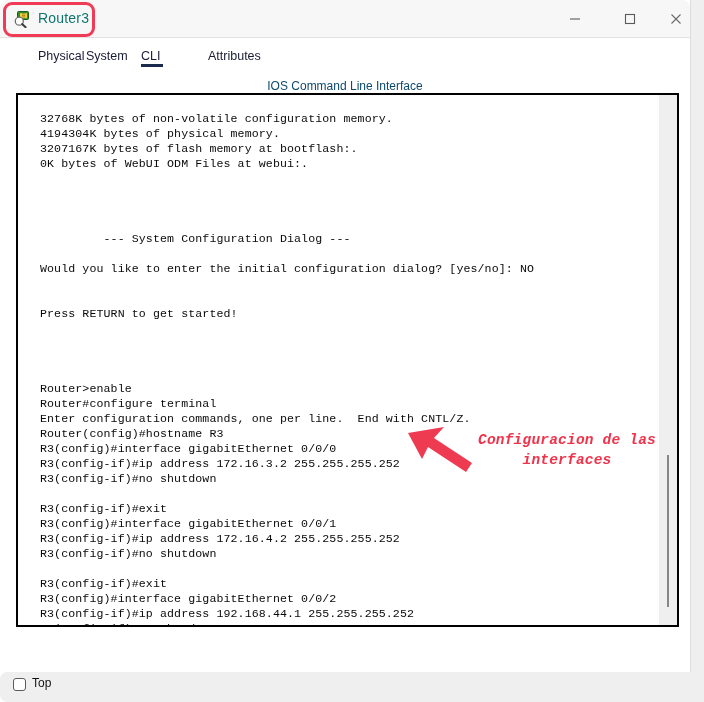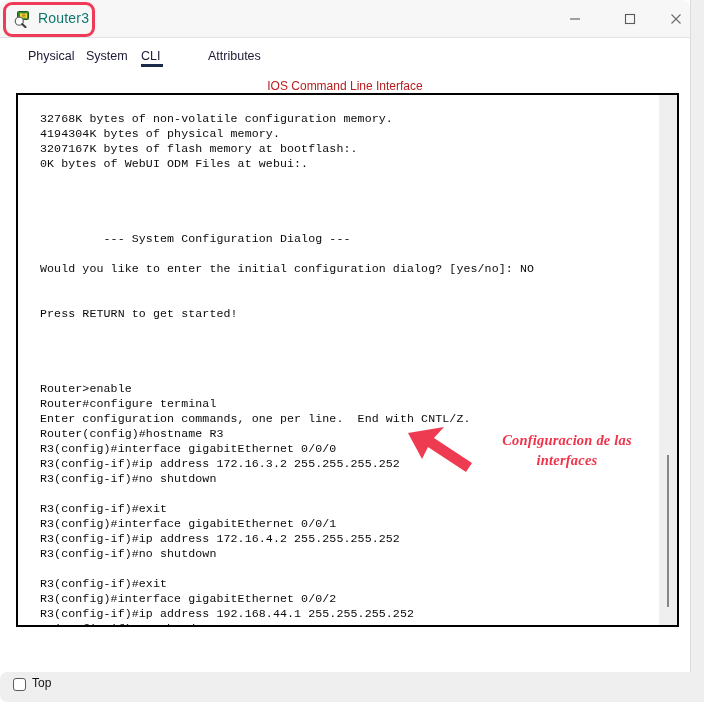--- a/index.html
+++ b/index.html
@@ -91,40 +91,40 @@
     white-space: nowrap;
   }
   .tab.active::after {
     content: "";
     position: absolute;
     left: 0; bottom: 5px;
     width: 100%;
     height: 3px;
     background: #1b2a4a;
   }
-  #tab-0 { left: 28px; text-align: center; }
+  #tab-0 { left: 38px; text-align: center; }
   #tab-1 { left: 86px; }
   #tab-2 { left: 141px; width: 22px; }
   #tab-3 { left: 180px; margin-left: 28px; }
 
   
   #content {
     position: absolute;
     left: 0; top: 72px;
     width: 690px;
     height: 595px;
     background: #ffffff;
   }
   #cli-heading {
     position: absolute;
     left: 0; top: 7px;
     width: 690px;
     text-align: center;
     font-size: 12px;
-    color: #b91c1c;
+    color: #0c4a6e;
   }
 
   
   #terminal {
     position: absolute;
     left: 16px; top: 21px;
     width: 663px;
     height: 534px;
     border: 2px solid #000000;
     background: #ffffff;
@@ -163,21 +163,21 @@
   #annot-arrow {
     position: absolute;
     left: 404px; top: 425px;
     pointer-events: none;
   }
   #annot-label {
     position: absolute;
     left: 472px; top: 430px;
     width: 190px;
     text-align: center;
-    font-family: Liberation Serif, serif;
+    font-family: Liberation Mono, monospace;
     font-size: 14.5px;
     font-weight: bold;
     font-style: italic;
     line-height: 20px;
     color: #f0334b;
     -webkit-text-stroke: 2.4px #ffffff;
     paint-order: stroke fill;
     letter-spacing: .2px;
   }
 

